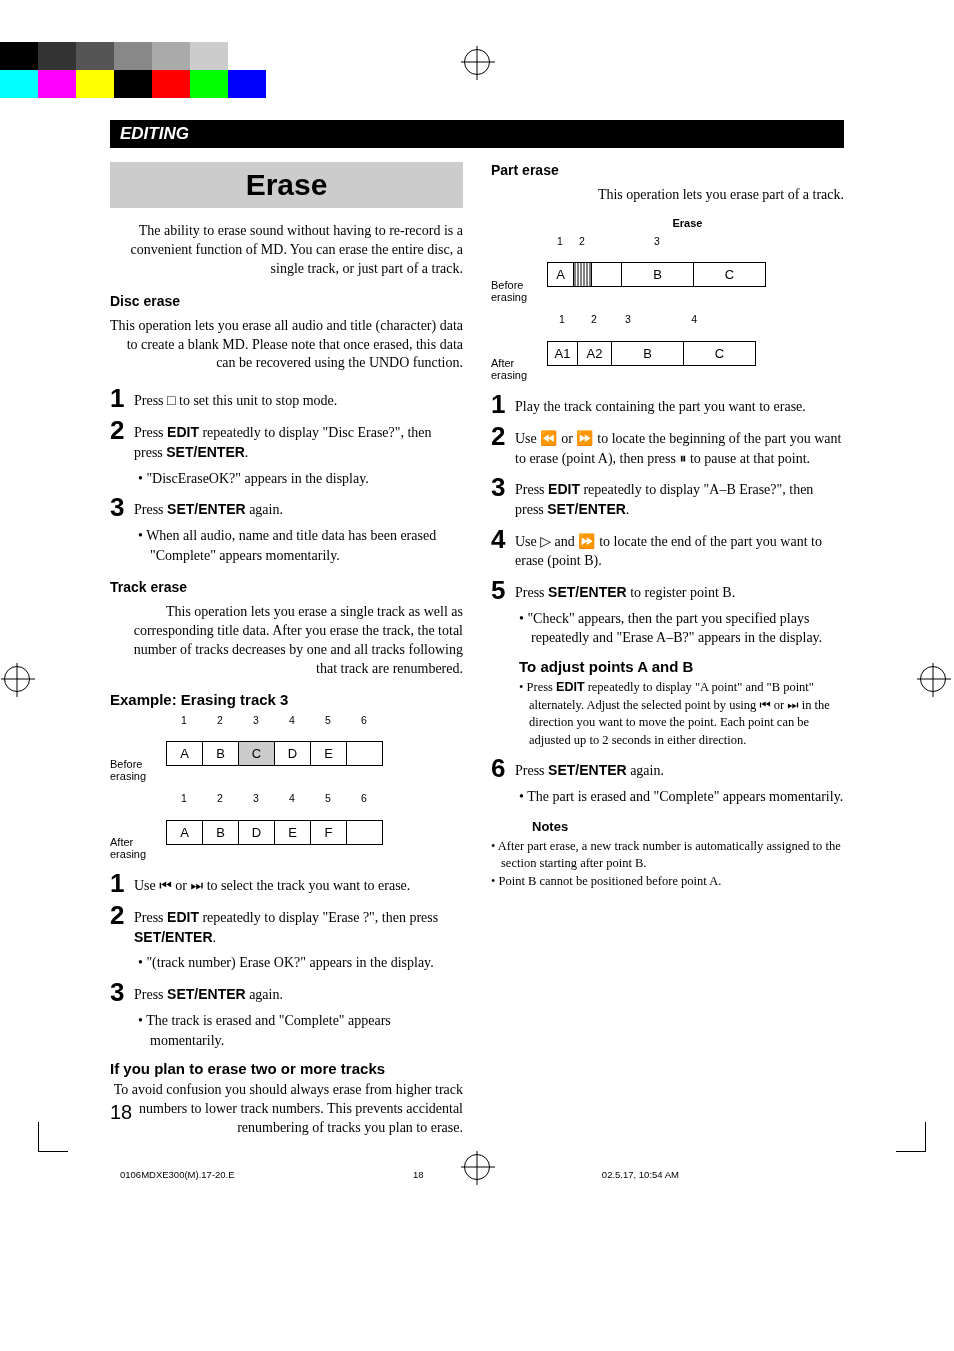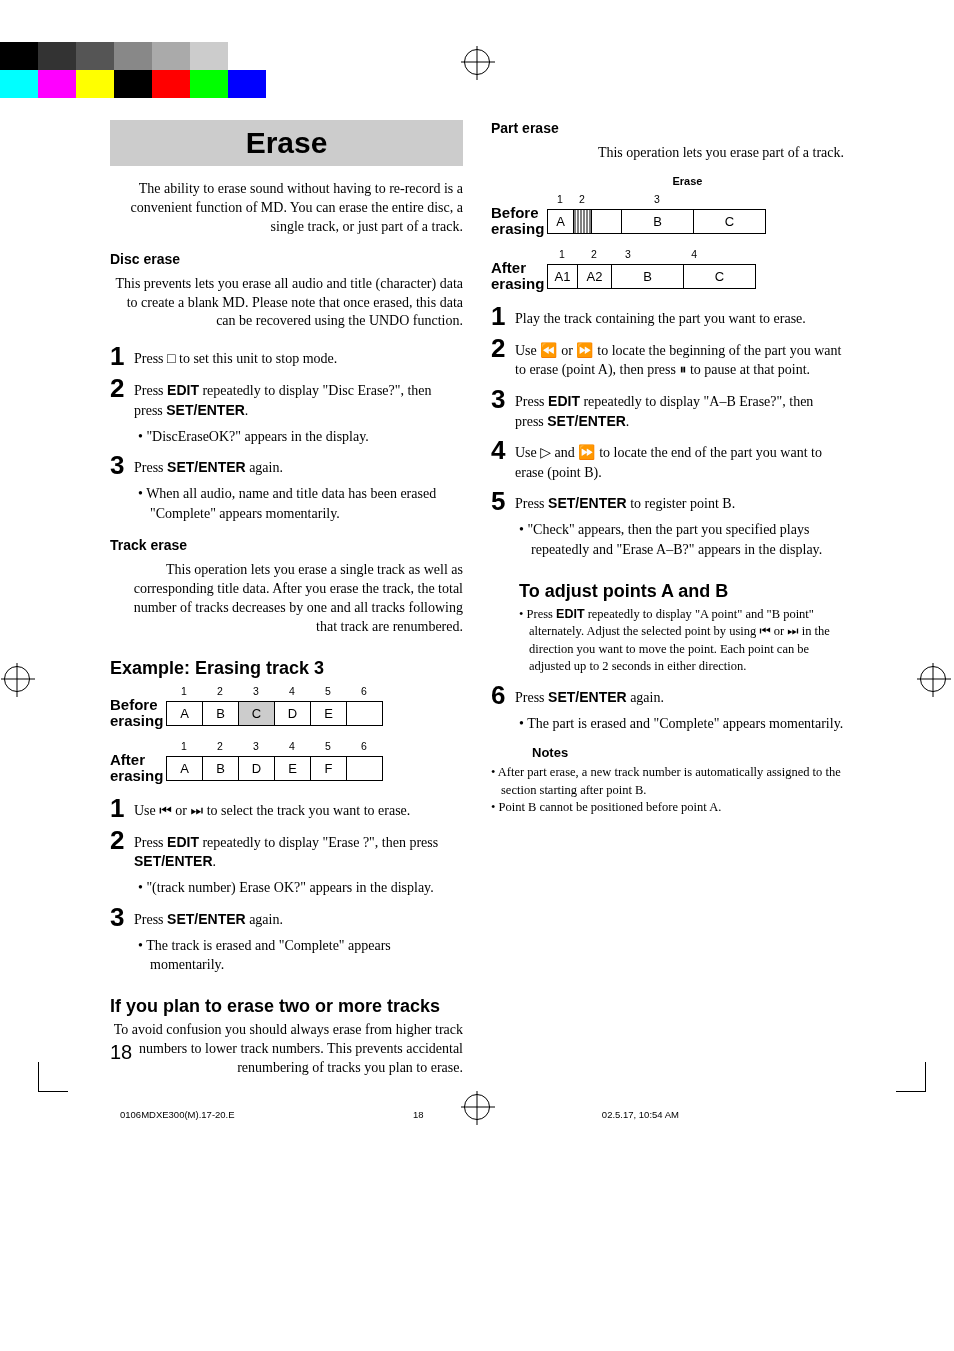--- a/index.html
+++ b/index.html
@@ -24,40 +24,40 @@
   .section-bar { background:#000; color:#fff; font-family: Arial, Helvetica, sans-serif; font-weight:bold; font-style:italic; font-size:17px; padding:4px 10px; margin-bottom:14px; }
 
   .columns { display:flex; gap:28px; }
   .col { flex:1 1 0; min-width:0; }
 
   .title-band { background:#ccc; text-align:center; padding:6px 0; margin-bottom:14px; }
   .title-band h1 { font-family: Arial, Helvetica, sans-serif; font-weight:900; font-size:30px; }
 
   p.body { font-size:14px; line-height:1.35; margin-bottom:12px;text-align:right; }
   h2.sub { font-family: Arial, Helvetica, sans-serif; font-weight:bold; font-size:14px; margin:14px 0 8px; }
-  h3.ssub { font-family: Arial, Helvetica, sans-serif; font-weight:bold; font-size:18px; margin:21px 0 4px; }
+  h3.ssub { font-family: Arial, Helvetica, sans-serif; font-weight:bold; font-size:15px; margin:10px 0 4px; }
 
   .step { display:flex; align-items:flex-start; margin:6px 0; }
   .step .num { font-family: Arial, Helvetica, sans-serif; font-weight:900; font-size:26px; line-height:1; width:24px; flex:none; }
   .step .txt { font-size:14px; line-height:1.4; padding-top:6px; }
   .step .txt .b { font-family: Arial, Helvetica, sans-serif; font-weight:bold; }
 
   ul.bul { list-style:none; margin:2px 0 6px 28px; }
   ul.bul li { font-size:14px; line-height:1.4; text-indent:-12px; padding-left:12px; }
   ul.bul li:before { content:"•  "; }
 
   ul.notes { list-style:none; margin:4px 0 6px 0; }
   ul.notes li { font-size:12.5px; line-height:1.4; text-indent:-10px; padding-left:10px; }
   ul.notes li:before { content:"• "; }
 
   h3.notes-h { font-family: Arial, Helvetica, sans-serif; font-weight:bold; font-size:13px; margin-top:12px;padding-left:41px; }
 
   
   .tbl-wrap { margin:6px 0 10px; }
-  .tbl-side { font-family:Arial,Helvetica,sans-serif; font-weight:bold; font-size:15px; width:56px; line-height:1.1; }
+  .tbl-side { font-family:Arial,Helvetica,sans-serif; font-weight:normal; font-size:11px; width:56px; line-height:1.1;margin-top:32px; }
   .tbl-row { display:flex; align-items:center; }
   table.cells { border-collapse:collapse; }
   table.cells td { border:1px solid #000; width:36px; height:24px; text-align:center; font-family:Arial,Helvetica,sans-serif; font-size:13px; background:#fff; }
   table.cells td.sel { background:#ccc; }
   table.cells td.wide { width:72px; }
   .tracknums { display:flex; margin-left:56px; }
   .tracknums span { width:36px; text-align:center; font-family:Arial,Helvetica,sans-serif; font-size:10.5px; }
   .tracknums span.wide { width:72px; }
 
   
@@ -100,33 +100,34 @@
       <span style="background:#ff0"></span>
       <span style="background:#000"></span>
       <span style="background:#f00"></span>
       <span style="background:#0f0"></span>
       <span style="background:#00f"></span>
   </div>
 </div>
 
 <div class="page">
 
+  <div class="section-bar">EDITING</div>
 
   <div class="columns">
 
     <div class="col">
 
       <div class="title-band">
         <h1>Erase</h1>
       </div>
 
       <p class="body">The ability to erase sound without having to re-record is a convenient function of MD. You can erase the entire disc, a single track, or just part of a track.</p>
 
       <h2 class="sub">Disc erase</h2>
-      <p class="body">This prevents lets you erase all audio and title (character) data to create a blank MD. Please note that once erased, this data can be recovered using the UNDO function.</p>
+      <p class="body">This operation lets you erase all audio and title (character) data to create a blank MD. Please note that once erased, this data can be recovered using the UNDO function.</p>
 
       <div class="step">
         <div class="num">1</div>
         <div class="txt">Press □ to set this unit to stop mode.</div>
       </div>
 
       <div class="step">
         <div class="num">2</div>
         <div class="txt">
           <span>Press </span><span class="b">EDIT</span><span> repeatedly to display "Disc Erase?", then press </span><span class="b">SET/ENTER</span><span>.</span>

